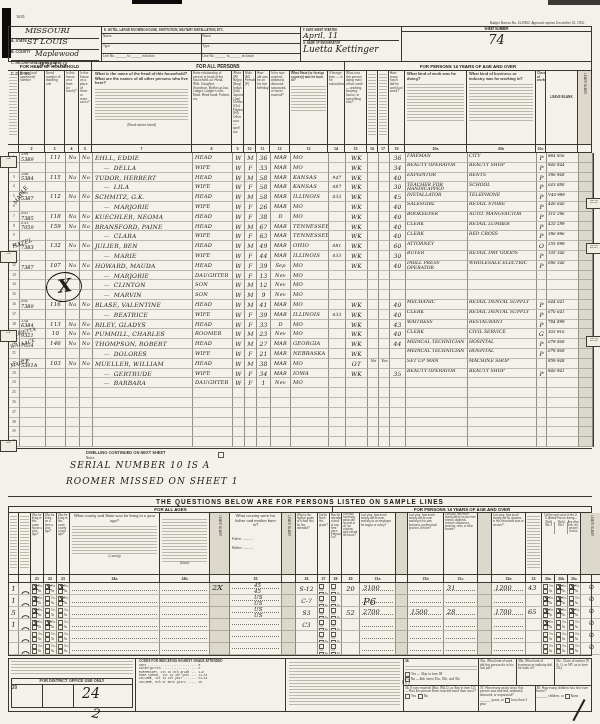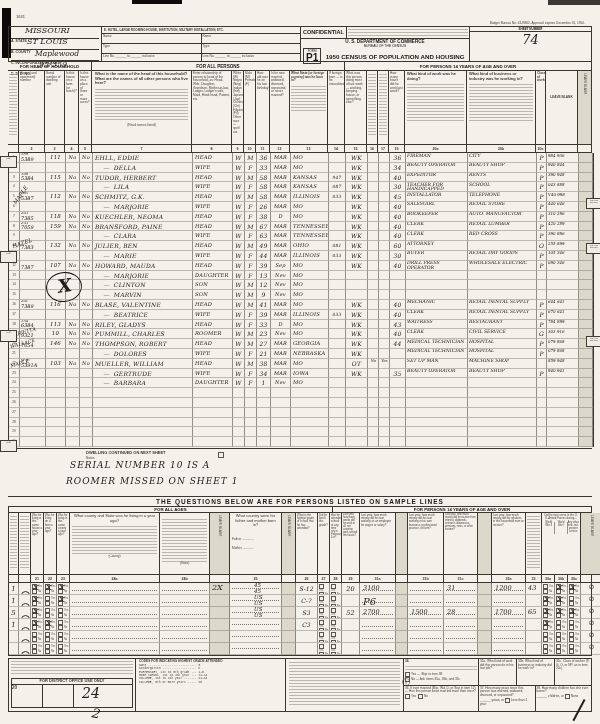--- a/index.html
+++ b/index.html
@@ -82,38 +82,27 @@
       <div style="display:flex;height:8px;">
         <div class="tiny" style="flex:1;border-right:0.6px solid #3a372f;padding:1px;">
           <span>Line No.</span> ______ <span>to</span> ______ <span>inclusive</span>
         </div>
         <div class="tiny" style="flex:1;padding:1px;">
           <span>Line No.</span> ______ <span>to</span> ______ <span>inclusive</span>
         </div>
       </div>
     </div>
 
-    <div style="width:168px;border-right:0.8px solid #3a372f;position:relative;">
-      <div style="display:flex;border-bottom:0.6px solid #3a372f;height:11px;">
-        <div style="font-size:5.5px;font-weight:bold;padding:2px;border-right:0.6px solid #3a372f;">CONFIDENTIAL</div>
-        <div class="microbars" style="flex:1;margin:1px;"></div>
-      </div>
-      <div style="text-align:center;">
-        <div style="font-size:4.6px;font-weight:bold;">U. S. DEPARTMENT OF COMMERCE</div>
-        <div style="font-size:3.4px;">BUREAU OF THE CENSUS</div>
-      </div>
-      <div style="display:flex;align-items:center;">
-        <div class="bx" style="margin-left:2px;padding:0 2px;text-align:center;">
-          <div style="font-size:3px;">FORM</div>
-          <div style="font-size:10px;font-weight:bold;line-height:1;">P1</div>
-        </div>
-        <div style="flex:1;font-size:6.2px;font-weight:bold;text-align:center;font-family:'Liberation Sans',sans-serif;">1950 CENSUS OF POPULATION AND HOUSING</div>
-      </div>
-    </div>
-
+
+    <div style="width:96px;border-right:0.8px solid #3a372f;position:relative;padding:1px 2px;">
+      <div class="lbl" style="font-size:2.8px;">F. DATE SHEET STARTED</div>
+      <div class="hw" style="font-size:8px;margin-top:-1px;">April, 11</div>
+      <div class="lbl" style="font-size:2.8px;border-top:0.5px solid #3a372f;">G. NAME OF ENUMERATOR</div>
+      <div class="hw" style="font-size:9px;margin-top:-1px;white-space:nowrap;">Luetta Kettinger</div>
+    </div>
 
     <div style="flex:1;text-align:center;">
       <div style="font-size:3px;font-weight:bold;border-bottom:0.5px solid #3a372f;">SHEET NUMBER</div>
       <div class="hw" style="font-size:13px;font-style:italic;">74</div>
     </div>
   </div>
 
   <div class="abs" style="left:8px;top:62px;width:584px;">
     <div class="mrow mhdr" style="height:9px;">
       <div style="grid-column:1/6;font-size:4.4px;font-weight:bold;text-align:center;line-height:9px;">FOR HEAD OF HOUSEHOLD</div>

